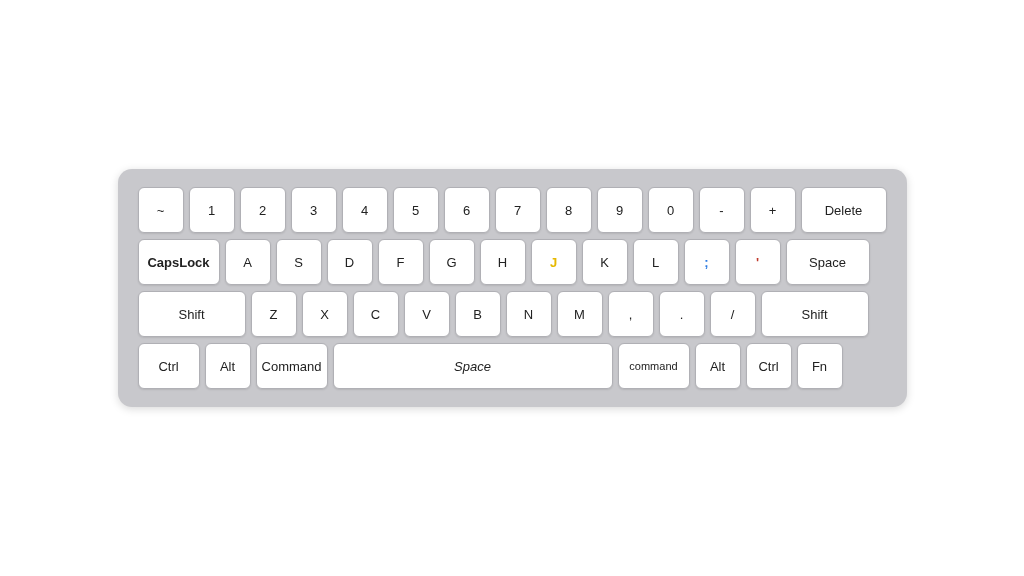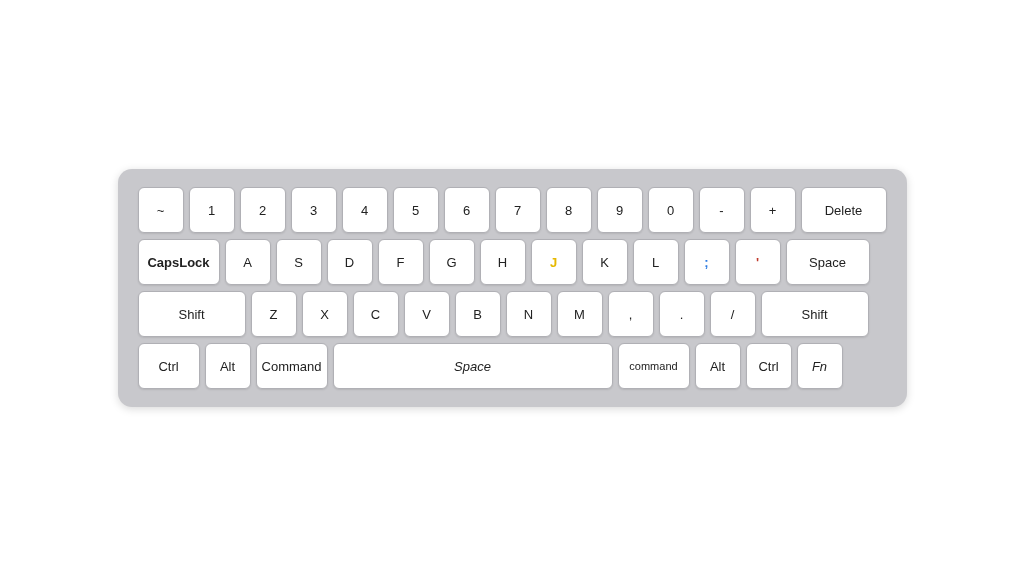--- a/index.html
+++ b/index.html
@@ -97,15 +97,15 @@
       <div class="key" style="min-width: 108px; width: 108px;">Shift</div>
     </div>
     <div class="key-row">
       <div class="key" style="min-width: 62px; width: 62px;">Ctrl</div>
       <div class="key" style="min-width: 46px; width: 46px;">Alt</div>
       <div class="key" style="min-width: 72px; width: 72px;">Command</div>
       <div class="key" style="min-width: 280px; width: 280px; font-style: italic;">Space</div>
       <div class="key" style="font-size: 11px; min-width: 72px; width: 72px;">command</div>
       <div class="key" style="min-width: 46px; width: 46px;">Alt</div>
       <div class="key" style="min-width: 46px; width: 46px;">Ctrl</div>
-      <div class="key" style="min-width: 46px; width: 46px; font-style: italic;">Fn</div>
+      <div class="key" style="min-width: 46px; width: 46px;">Fn</div>
     </div>
   </div>
 
 </body></html>

